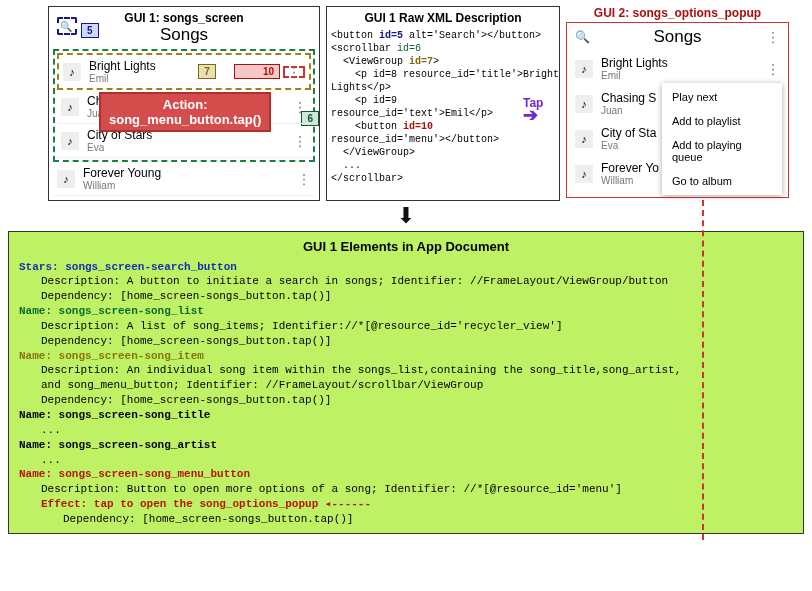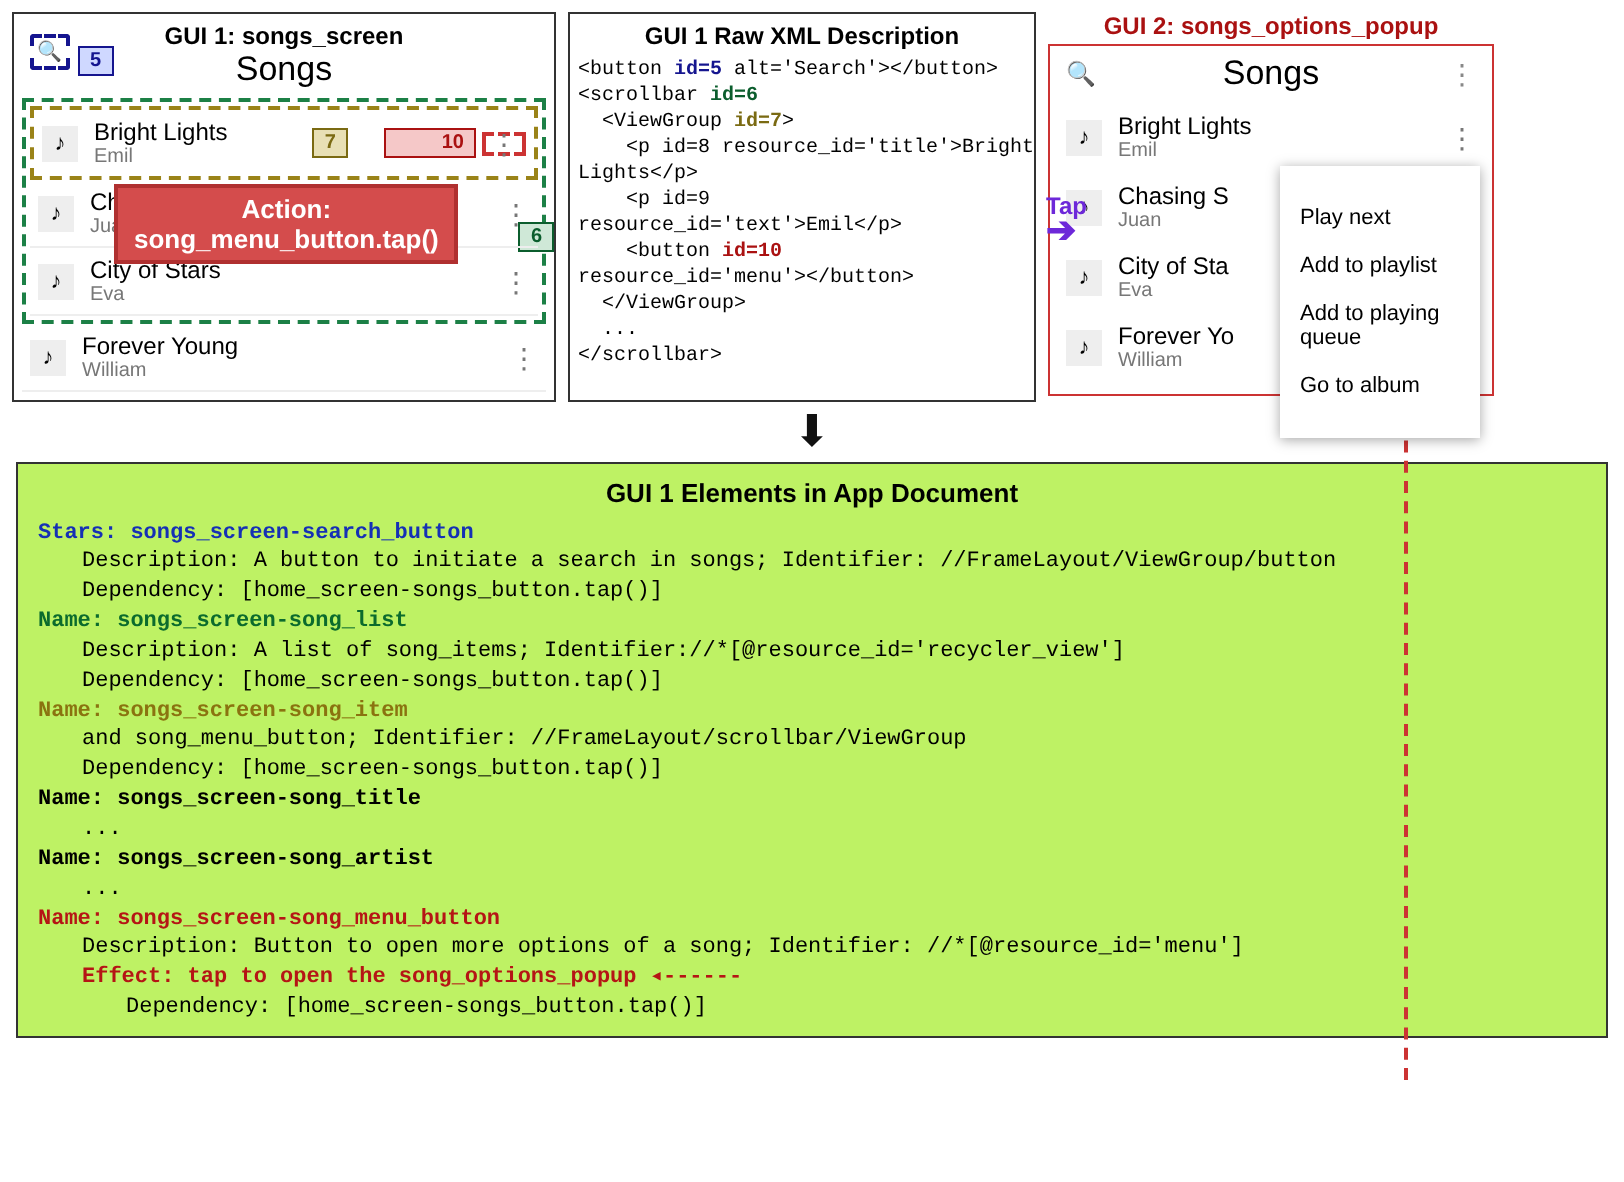--- a/index.html
+++ b/index.html
@@ -2,21 +2,21 @@
 <html><head>
 <meta charset="utf-8">
 <style>
   * { box-sizing: border-box; margin: 0; padding: 0; }
   body { font-family: Arial, sans-serif; background: #fff; width: 812px; height: 591px; position: relative; font-size: 11px; }
 
   .top-row { display: flex; gap: 6px; padding: 6px; align-items: stretch; }
   .panel { border: 1px solid #333; background: #fff; }
 
   
-  .gui1 { width: 272px; padding: 4px; position: relative; }
+  .gui1 { width: 272px; padding: 4px; position: relative; margin-left: 42px; }
   .gui1-title { text-align: center; font-weight: bold; font-size: 12px; }
   .gui1-subtitle { text-align: center; font-size: 17px; font-weight: 500; margin-bottom: 4px; }
   .gui1-header { position: relative; }
   .id-badge { position: absolute; background: #fff; border: 1px solid; font-weight: bold; font-size: 10px; padding: 1px 5px; }
   .bd-blue { color: #15158f; border-color: #15158f; box-shadow: inset 0 0 0 20px #cfd8ff; }
   .bd-olive { color: #7a6a12; border-color: #7a6a12; box-shadow: inset 0 0 0 20px #e8e0b5; }
   .bd-red { color: #a11; border-color: #a11; box-shadow: inset 0 0 0 20px #f5c8c8; }
   .bd-green { color: #0b5d2d; border-color: #0b5d2d; box-shadow: inset 0 0 0 20px #cfe8d7; }
   .search-ic { position: absolute; left: 4px; top: 6px; width: 20px; height: 18px; border: 2px dashed #15158f; border-radius: 2px; font-size:10px; display:flex; align-items:center; justify-content:center;}
   .song-list { border: 2px dashed #1c8046; padding: 2px 2px 2px 2px; position: relative; }
@@ -30,33 +30,33 @@
   .kebab.dashed-red { border: 2px dashed #c33; padding:1px 2px;}
   .action-label { position:absolute; left: 50px; top: 85px; background:#d44c4c; color:#fff; border:2px solid #b03030; padding:3px 8px; font-size:13px; font-weight:bold; text-align:center; z-index: 5;}
   .gui1 .below-item { display:flex; align-items:center; padding:4px; border-bottom: 1px solid #eee;}
 
   
   .xml-panel { width: 234px; padding: 4px; font-family: "Courier New", monospace; font-size: 10px; line-height: 1.3; }
   .xml-title { font-family: Arial; font-weight:bold; text-align:center; font-size: 12px; margin-bottom: 2px;}
   .xml-panel .ln { white-space: pre; }
   .kw-blue { color: #15158f; font-weight: bold; }
   .kw-olive { color: #7a6a12; font-weight: bold;}
-  .kw-green { color: #0b5d2d; font-weight: bold;}
+  .kw-green { color: #0b5d2d; font-weight: normal;}
   .kw-red { color: #a11; font-weight: bold;}
 
   
   .gui2-wrap { display:flex; flex-direction:column; align-items:center;}
   .gui2-label { font-weight:bold; font-size:12px; color:#a11; margin-bottom:2px;}
   .gui2 { width: 223px; border: 1.5px solid #c33; padding:4px 4px 6px 4px; background:#fff;}
   .gui2-header { display:flex; align-items:center; justify-content:center; position:relative; margin-bottom:4px;}
   .gui2-header .srch { position:absolute; left:4px; font-size:12px; color:#888;}
   .gui2-header .kb { position:absolute; right:4px; color:#888;}
   .gui2-subtitle { font-size:17px; }
   .gui2 .song-item { border-bottom: none; padding: 5px 4px;}
-  .popup { position:absolute; right: 6px; top: 60px; width: 100px; background:#fff; box-shadow: 0 1px 6px rgba(0,0,0,.35); padding: 14px 0; z-index: 3;}
+  .popup { position:absolute; right: 6px; top: 60px; width: 120px; background:#fff; box-shadow: 0 1px 6px rgba(0,0,0,.35); padding: 2px 0; z-index: 3;}
   .popup div { padding: 6px 10px; font-size: 11px;}
   .gui2 { position: relative; }
 
   
   .tap-arrow { position:absolute; left: 523px; top: 96px; color:#6d28d9; font-weight:bold; font-size: 12px; z-index:4;}
   .tap-arrow .arr { font-size: 18px; line-height:6px;}
 
   
   .down-arrow { text-align:center; font-size: 22px; color:#111; margin-top:-4px; margin-bottom: 2px;}
 
@@ -204,20 +204,21 @@
 
   <div class="nm-blue">Stars: songs_screen-search_button</div>
   <div class="ind">Description: A button to initiate a search in songs; Identifier: //FrameLayout/ViewGroup/button</div>
   <div class="ind">Dependency: [home_screen-songs_button.tap()]</div>
 
   <div class="nm-green">Name: songs_screen-song_list</div>
   <div class="ind">Description: A list of song_items; Identifier://*[@resource_id='recycler_view']</div>
   <div class="ind">Dependency: [home_screen-songs_button.tap()]</div>
 
   <div class="nm-olive">Name: songs_screen-song_item</div>
+  <div class="ind">Description: An individual song item within the songs_list,containing the song_title,song_artist,</div>
   <div class="ind">and song_menu_button; Identifier: //FrameLayout/scrollbar/ViewGroup</div>
   <div class="ind">Dependency: [home_screen-songs_button.tap()]</div>
 
   <div><b>Name: songs_screen-song_title</b></div>
   <div class="ind">...</div>
   <div><b>Name: songs_screen-song_artist</b></div>
   <div class="ind">...</div>
 
   <div class="nm-red">Name: songs_screen-song_menu_button</div>
   <div class="ind">Description: Button to open more options of a song; Identifier: //*[@resource_id='menu']</div>

